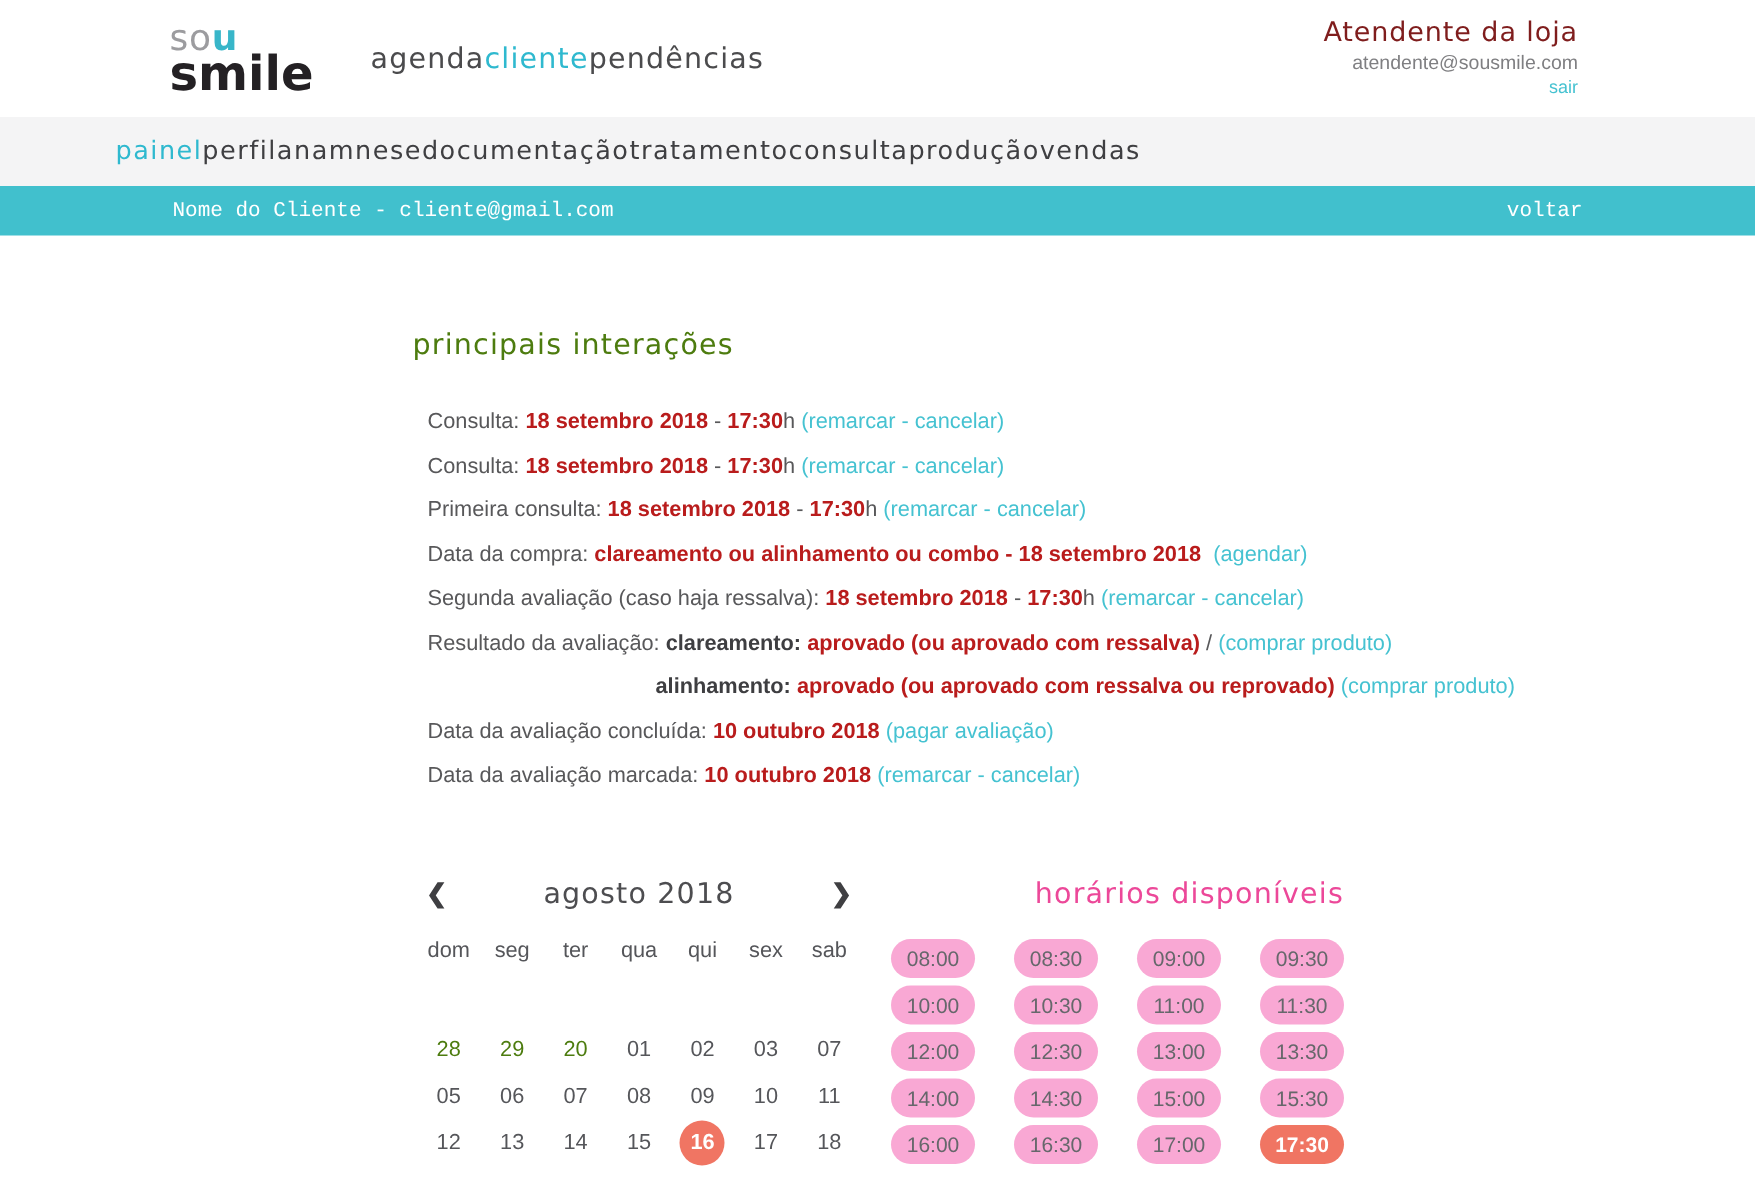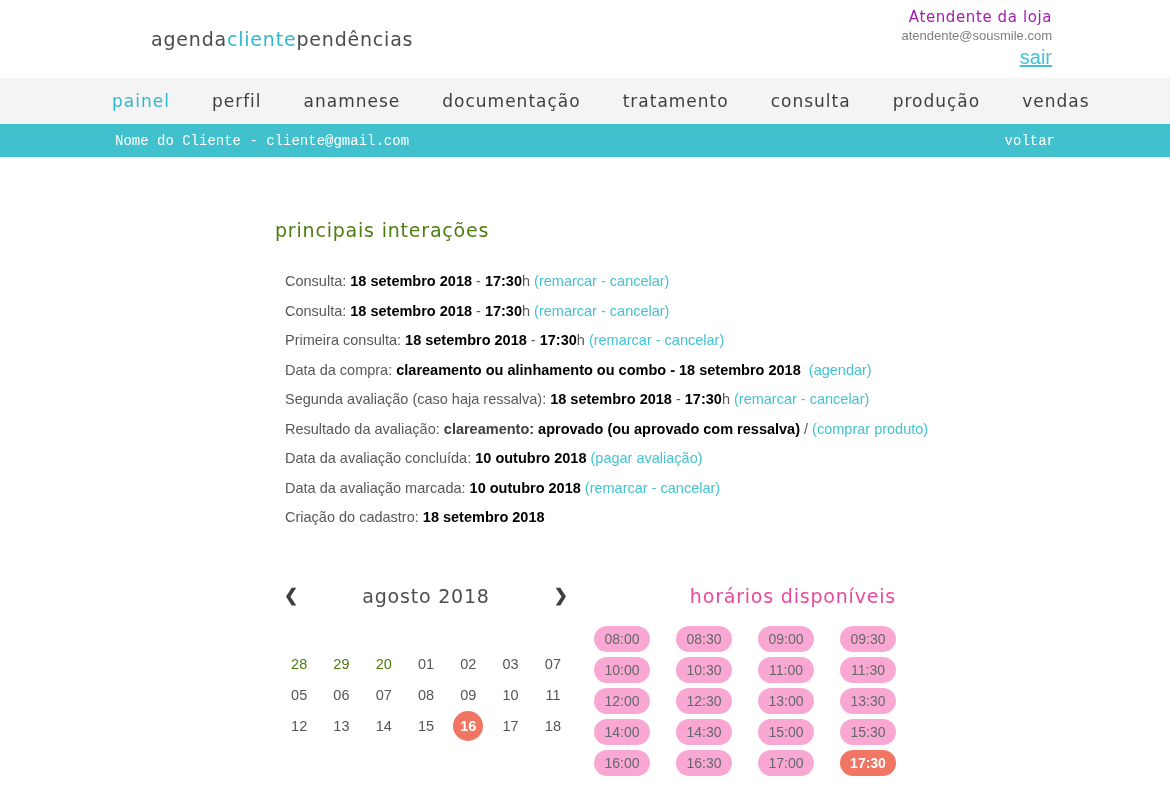--- a/index.html
+++ b/index.html
@@ -11,46 +11,46 @@
     padding:0 118px 0 113px; background:#fff; }
   .logo { line-height:1; cursor:pointer; font-family:"DejaVu Sans", sans-serif; }
   .logo-top { font-size:24px; color:#9c9c9f; letter-spacing:.5px; }
   .logo-top .u { color:#38b6c9; font-weight:700; }
   .logo-bottom { font-size:32px; font-weight:700; color:#242124; margin-top:-4px; }
   .main-nav { display:flex; margin-left:38px; font-size:19px;
     color:#4b4b4d; letter-spacing:.8px; font-family:"DejaVu Sans", sans-serif; }
   .main-nav a { cursor:pointer; }
   .main-nav a.active { color:#2fb9cf; }
   .user { margin-left:auto; text-align:right; line-height:1.15; }
-  .user-name { font-size:15px; color:#a21caf; letter-spacing:.6px;
+  .user-name { font-size:18px; color:#7f1d1d; letter-spacing:.6px;
     font-family:"DejaVu Sans", sans-serif; }
   .user-email { font-size:13px; color:#7f7f82; margin-top:3px; }
-  .user-sair { font-size:20px; color:#45c2d1; margin-top:2px; display:block; cursor:pointer;text-decoration:underline; }
+  .user-sair { font-size:12px; color:#45c2d1; margin-top:2px; display:block; cursor:pointer; }
 
   
   .subnav { height:46px; background:#f4f4f5; display:flex; align-items:center;
-    padding-left:112px; gap:42px; font-size:17px; color:#3f3f42;
+    padding-left:77px; font-size:17px; color:#3f3f42;
     letter-spacing:1px; font-family:"DejaVu Sans", sans-serif; }
   .subnav a { cursor:pointer; }
   .subnav a.active { color:#2fb9cf; }
 
   
   .client-bar { height:33px; background:#41c0cd;font-family:Liberation Mono, monospace; }
   .client-bar .inner { width:940px; margin:0 auto; height:100%; display:flex;
     align-items:center; justify-content:space-between; color:#fff; font-size:14px; }
   .client-bar a { color:#fff; cursor:pointer; text-decoration:none; }
 
   
   .content { padding-left:275px; }
   .pi-title { margin-top:62px; font-size:19px; color:#4d7c0f; letter-spacing:.8px;
     font-weight:400; font-family:"DejaVu Sans", sans-serif; }
   .interactions { margin-top:26px; padding-left:10px; font-size:14.5px; color:#58585a; }
   .interactions .line { line-height:29.5px; white-space:nowrap; }
   .interactions .line.indent { padding-left:152px; }
-  .s-date { color:#000000; font-weight:700; }
+  .s-date { color:#b91c1c; font-weight:700; }
   .s-link { color:#45c2d1; cursor:pointer; }
   .s-bold { color:#3e3e41; font-weight:700; }
 
   
   .scheduler { display:flex; margin-top:50px; }
   .calendar { width:296px; margin-left:3px; }
   .cal-head { display:flex; align-items:center; justify-content:space-between;
     height:26px; padding:0 6px; }
   .cal-title { font-size:19px; color:#4d4d50; letter-spacing:.8px;
     font-family:"DejaVu Sans", sans-serif; }
@@ -72,20 +72,24 @@
     column-gap:26px; row-gap:5px; }
   .pill { width:56px; height:26px; border-radius:13px; background:#f9a8d4;
     color:#66676b; font-size:14px; display:flex; align-items:center;
     justify-content:center; cursor:pointer; }
   .pill.sel { background:#f07563; color:#fff; font-weight:700; }
 </style>
 </head>
 <body>
 
 <div class="header">
+  <div class="logo">
+    <div class="logo-top"><span>so</span><span class="u">u</span></div>
+    <div class="logo-bottom">smile</div>
+  </div>
   <nav class="main-nav" id="main-nav">
       <a>agenda</a>
       <a class="active">cliente</a>
       <a>pendências</a>
     </nav>
   <div class="user">
     <div class="user-name">Atendente da loja</div>
     <div class="user-email">atendente@sousmile.com</div>
     <a class="user-sair">sair</a>
   </div>
@@ -111,32 +115,41 @@
 
 <div class="content">
   <h2 class="pi-title">principais interações</h2>
   <div class="interactions" id="interactions">
       <div class="line"><span class="s-text">Consulta: </span><span class="s-date">18 setembro 2018</span><span class="s-text"> - </span><span class="s-date">17:30</span><span class="s-text">h </span><span class="s-link">(remarcar - cancelar)</span></div>
       <div class="line"><span class="s-text">Consulta: </span><span class="s-date">18 setembro 2018</span><span class="s-text"> - </span><span class="s-date">17:30</span><span class="s-text">h </span><span class="s-link">(remarcar - cancelar)</span></div>
       <div class="line"><span class="s-text">Primeira consulta: </span><span class="s-date">18 setembro 2018</span><span class="s-text"> - </span><span class="s-date">17:30</span><span class="s-text">h </span><span class="s-link">(remarcar - cancelar)</span></div>
       <div class="line"><span class="s-text">Data da compra: </span><span class="s-date">clareamento ou alinhamento ou combo - 18 setembro 2018</span><span class="s-text"> &nbsp;</span><span class="s-link">(agendar)</span></div>
       <div class="line"><span class="s-text">Segunda avaliação (caso haja ressalva): </span><span class="s-date">18 setembro 2018</span><span class="s-text"> - </span><span class="s-date">17:30</span><span class="s-text">h </span><span class="s-link">(remarcar - cancelar)</span></div>
       <div class="line"><span class="s-text">Resultado da avaliação: </span><span class="s-bold">clareamento: </span><span class="s-date">aprovado (ou aprovado com ressalva)</span><span class="s-text"> / </span><span class="s-link">(comprar produto)</span></div>
+      <div class="line indent"><span class="s-bold">alinhamento: </span><span class="s-date">aprovado (ou aprovado com ressalva ou reprovado)</span><span class="s-text"> </span><span class="s-link">(comprar produto)</span></div>
       <div class="line"><span class="s-text">Data da avaliação concluída: </span><span class="s-date">10 outubro 2018</span><span class="s-text"> </span><span class="s-link">(pagar avaliação)</span></div>
       <div class="line"><span class="s-text">Data da avaliação marcada: </span><span class="s-date">10 outubro 2018</span><span class="s-text"> </span><span class="s-link">(remarcar - cancelar)</span></div>
-      <div class="line"><span class="s-text">Criação do cadastro: </span><span class="s-date">18 setembro 2018</span></div>
     </div>
 
   <div class="scheduler">
     <div class="calendar">
       <div class="cal-head">
         <span class="arrow">❮</span>
         <span class="cal-title">agosto 2018</span>
         <span class="arrow">❯</span>
       </div>
+      <div class="weekdays" id="weekdays">
+          <span>dom</span>
+          <span>seg</span>
+          <span>ter</span>
+          <span>qua</span>
+          <span>qui</span>
+          <span>sex</span>
+          <span>sab</span>
+        </div>
       <div class="weeks" id="weeks">
           <div class="week">
             <div class="day muted">
               <span>28</span>
             </div>
             <div class="day muted">
               <span>29</span>
             </div>
             <div class="day muted">
               <span>20</span>

